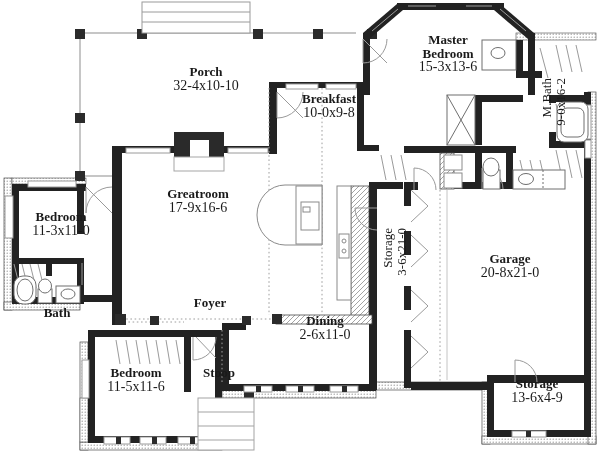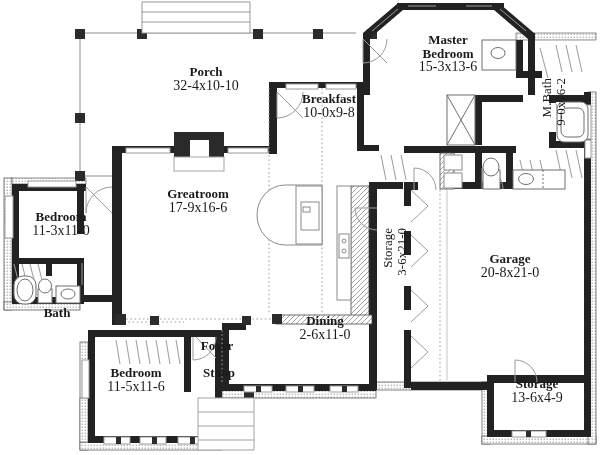--- a/index.html
+++ b/index.html
@@ -417,21 +417,21 @@
 
   <div class="room-label" style="left:57px;top:306px;transform:translate(-50%,0);text-align:center;">
     <span class="rl-name">Bath</span>
   </div>
 
   <div class="room-label" style="left:136px;top:366px;transform:translate(-50%,0);">
     <span class="rl-name">Bedroom</span>
     <span class="rl-dim">11-5x11-6</span>
   </div>
 
-  <div class="room-label" style="left:217px;top:296px;transform:translate(-50%,0);margin-top:43px;">
+  <div class="room-label" style="left:210px;top:296px;transform:translate(-50%,0);">
     <span class="rl-name">Foyer</span>
   </div>
 
   <div class="room-label" style="left:219px;top:366px;transform:translate(-50%,0);">
     <span class="rl-name">Stoop</span>
   </div>
 
   <div class="room-label" style="left:313px;top:314px;transform:translate(-50%,0);margin-left:12px;">
     <span class="rl-name">Dining</span>
     <span class="rl-dim">2-6x11-0</span>

